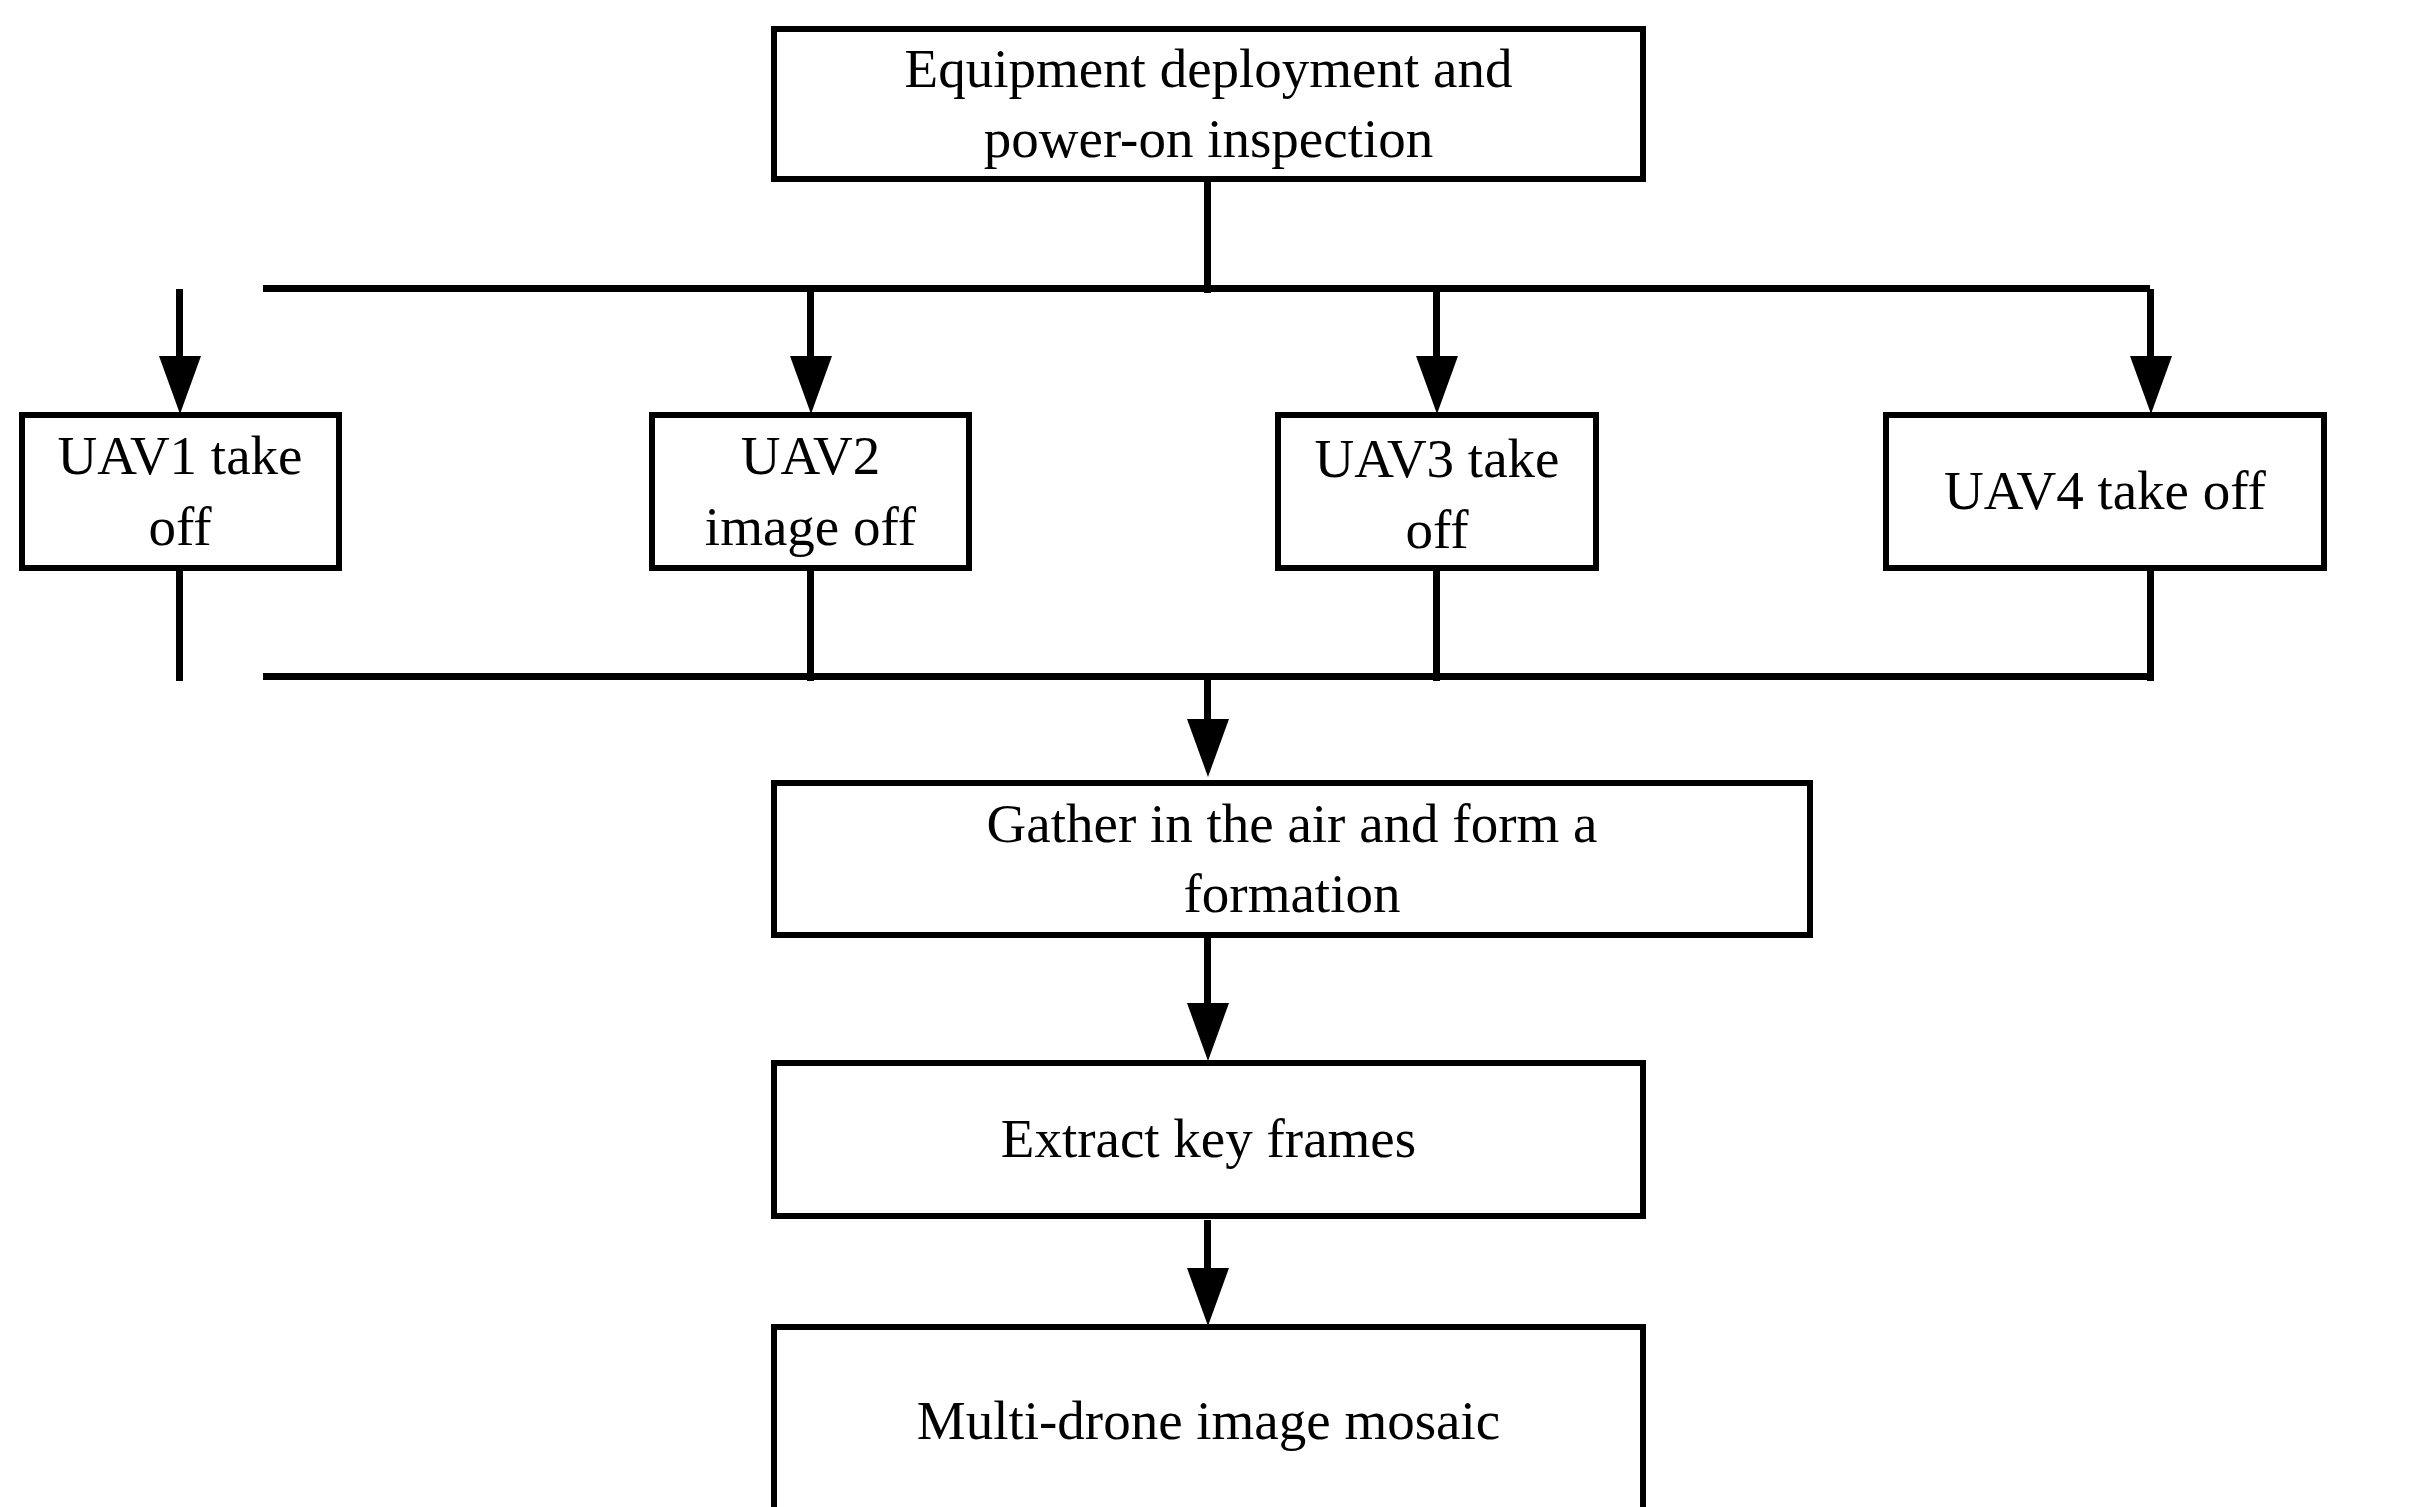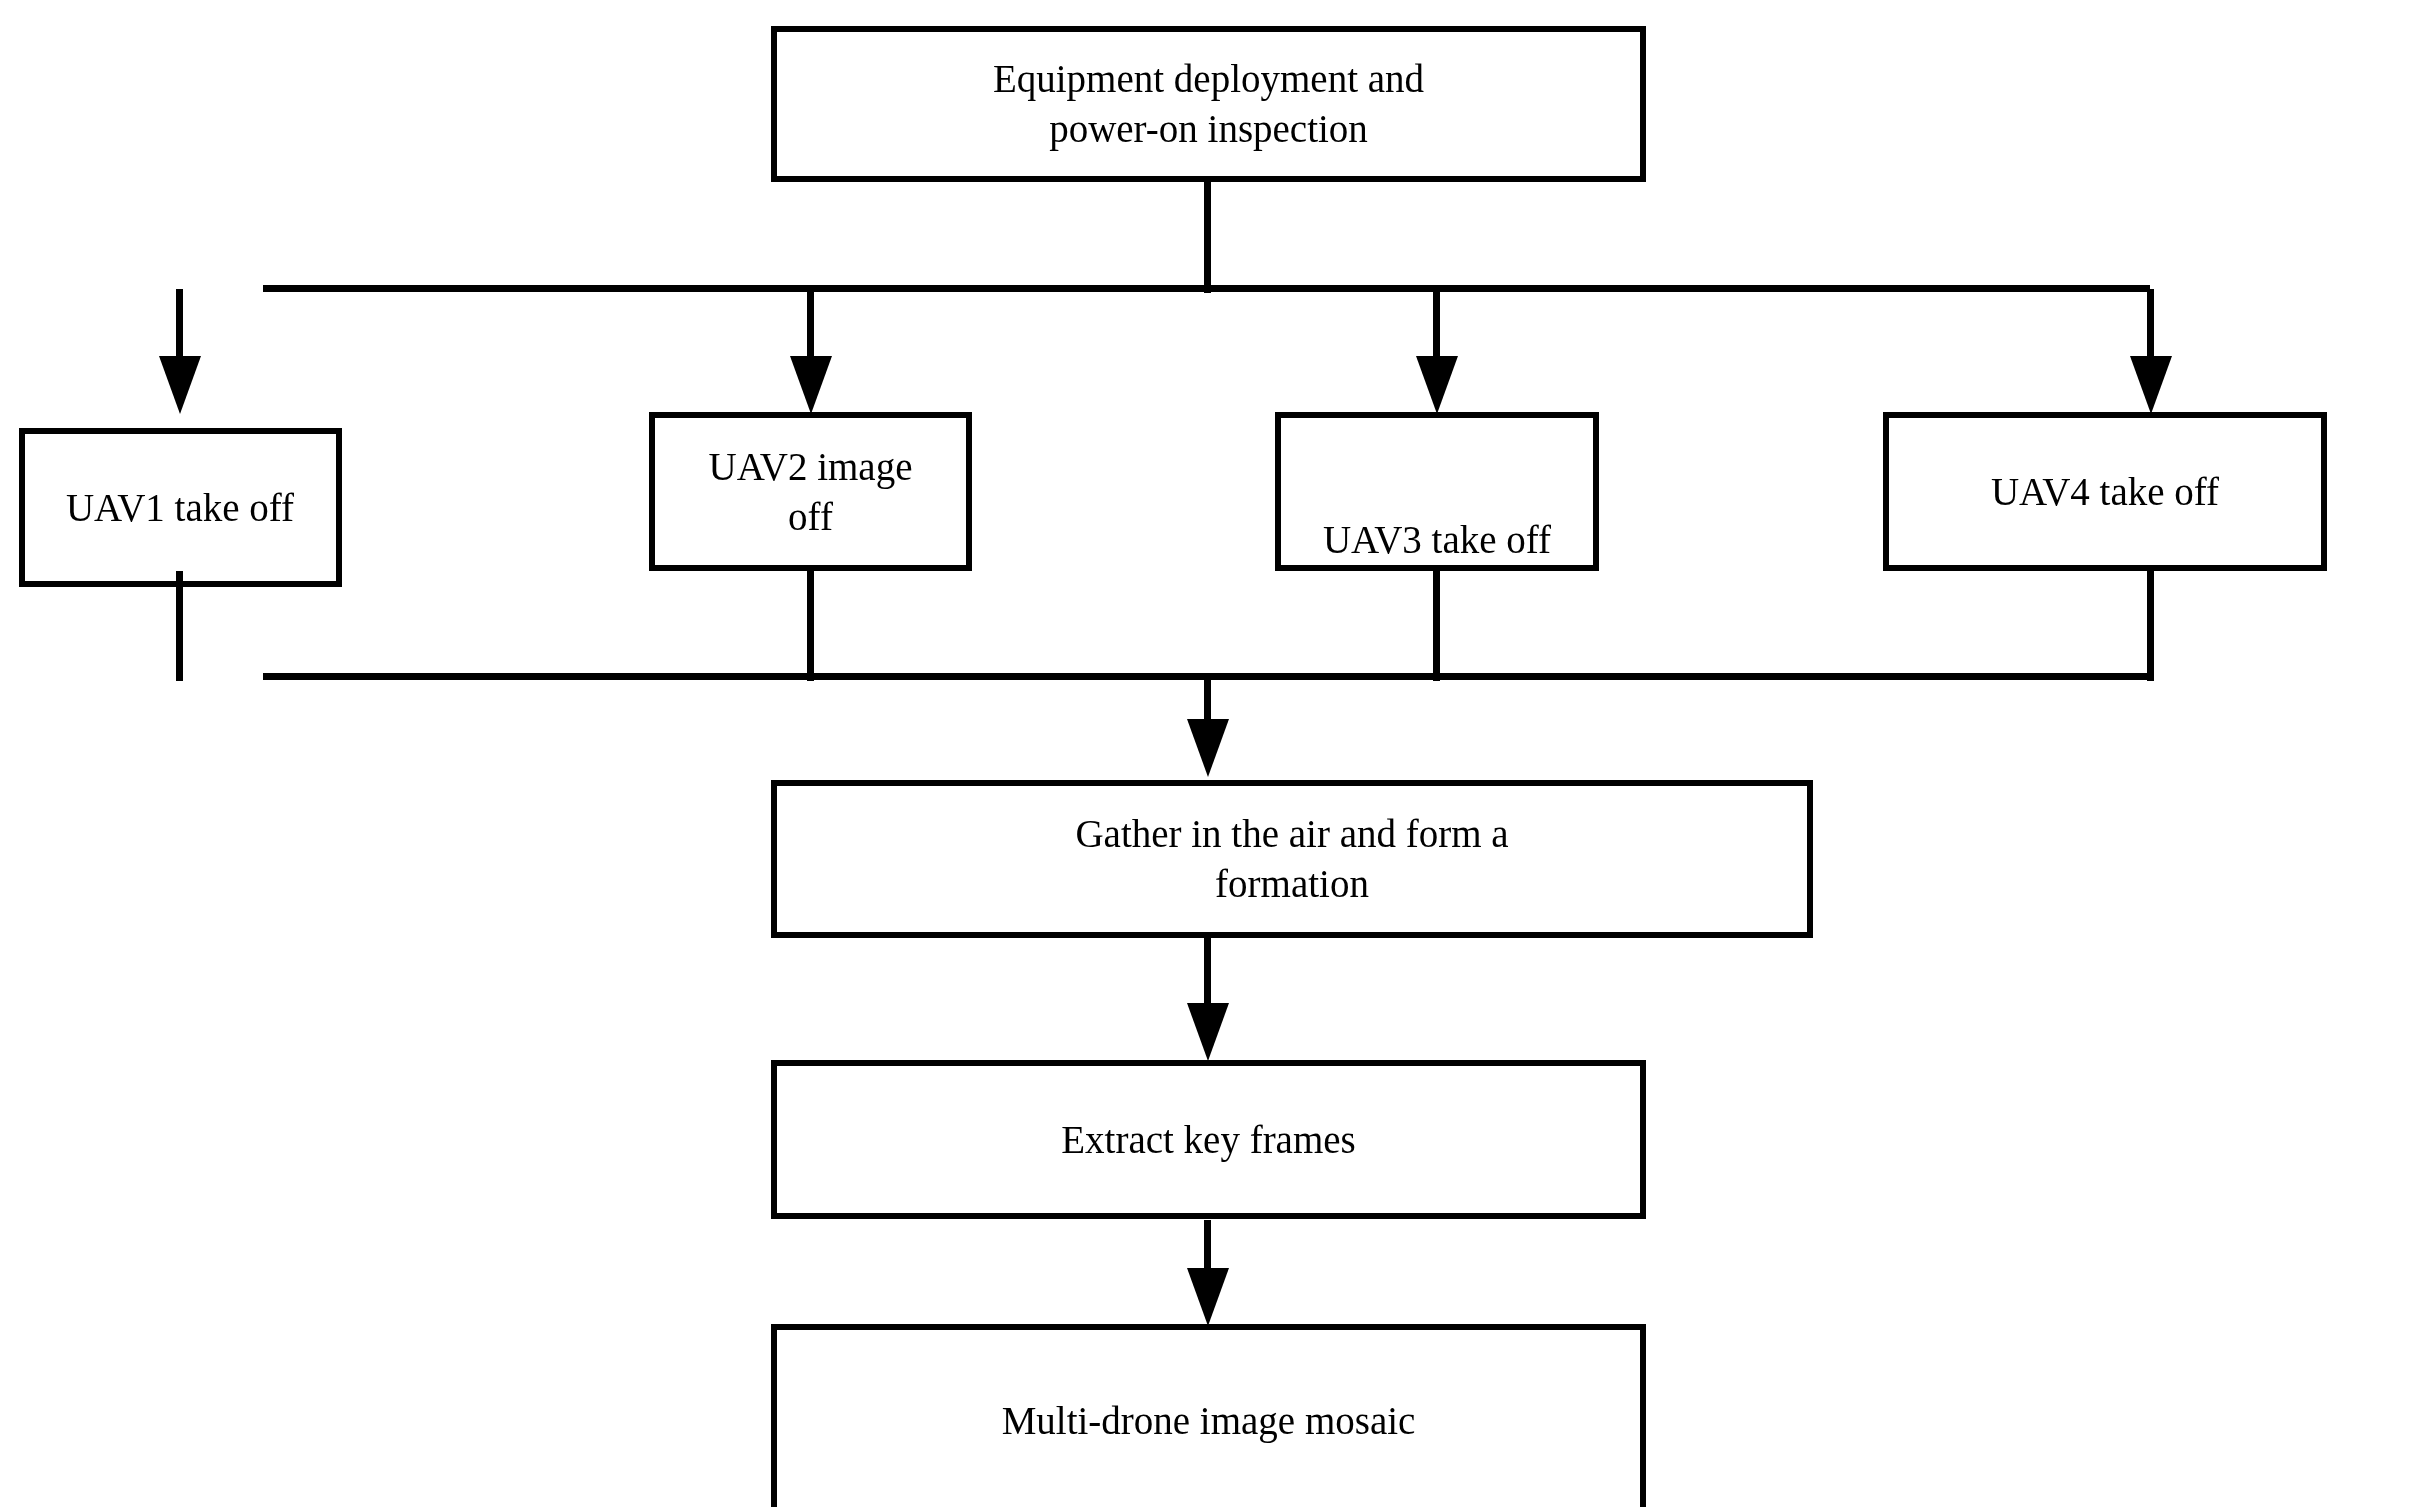--- a/index.html
+++ b/index.html
@@ -18,21 +18,21 @@
   .node {
     position: absolute;
     box-sizing: border-box;
     border: 6.7px solid #000000;
     background: #ffffff;
     display: flex;
     align-items: center;
     justify-content: center;
     text-align: center;
     color: #000000;
-    font-size: 39px;
+    font-size: 55px;
     line-height: 1.28;
     padding: 0 30px;
   }
   .node .label {
     display: block;
     width: 100%;
     white-space: pre-line;
   }
   .line {
     position: absolute;
@@ -42,21 +42,21 @@
     position: absolute;
     width: 0;
     height: 0;
     border-left: 21px solid transparent;
     border-right: 21px solid transparent;
     border-top: 58px solid #000000;
   }
 
   
   #node-deployment { left: 771px; top: 26px;   width: 875px; height: 156px; }
-  #node-uav1       { left: 18.5px;   top: 412px;  width: 323px;  height: 159px; margin-top: 16px; }
+  #node-uav1       { left: 18.5px;   top: 412px;  width: 323px;  height: 159px; }
   #node-uav2       { left: 649px;  top: 412px;  width: 323px;  height: 159px; }
   #node-uav3       { left: 1275px; top: 412px;  width: 324px;  height: 159px; align-items: flex-end; }
   #node-uav4       { left: 1883px; top: 412px;  width: 444px;  height: 159px; }
   #node-gather     { left: 771px; top: 780px; width: 1042px; height: 158px; justify-content: flex-end; }
   #node-extract    { left: 771px; top: 1060px; width: 875px; height: 159px; }
   #node-mosaic     { left: 771px; top: 1324px; width: 875px; height: 194px; }
 
   
   #stem-deployment   { left: 1204px; top: 182px;  width: 7.4px;  height: 111px; }
   #bus-distribute    { left: 263px;  top: 285px;  width: 1887px; height: 7.4px; }

